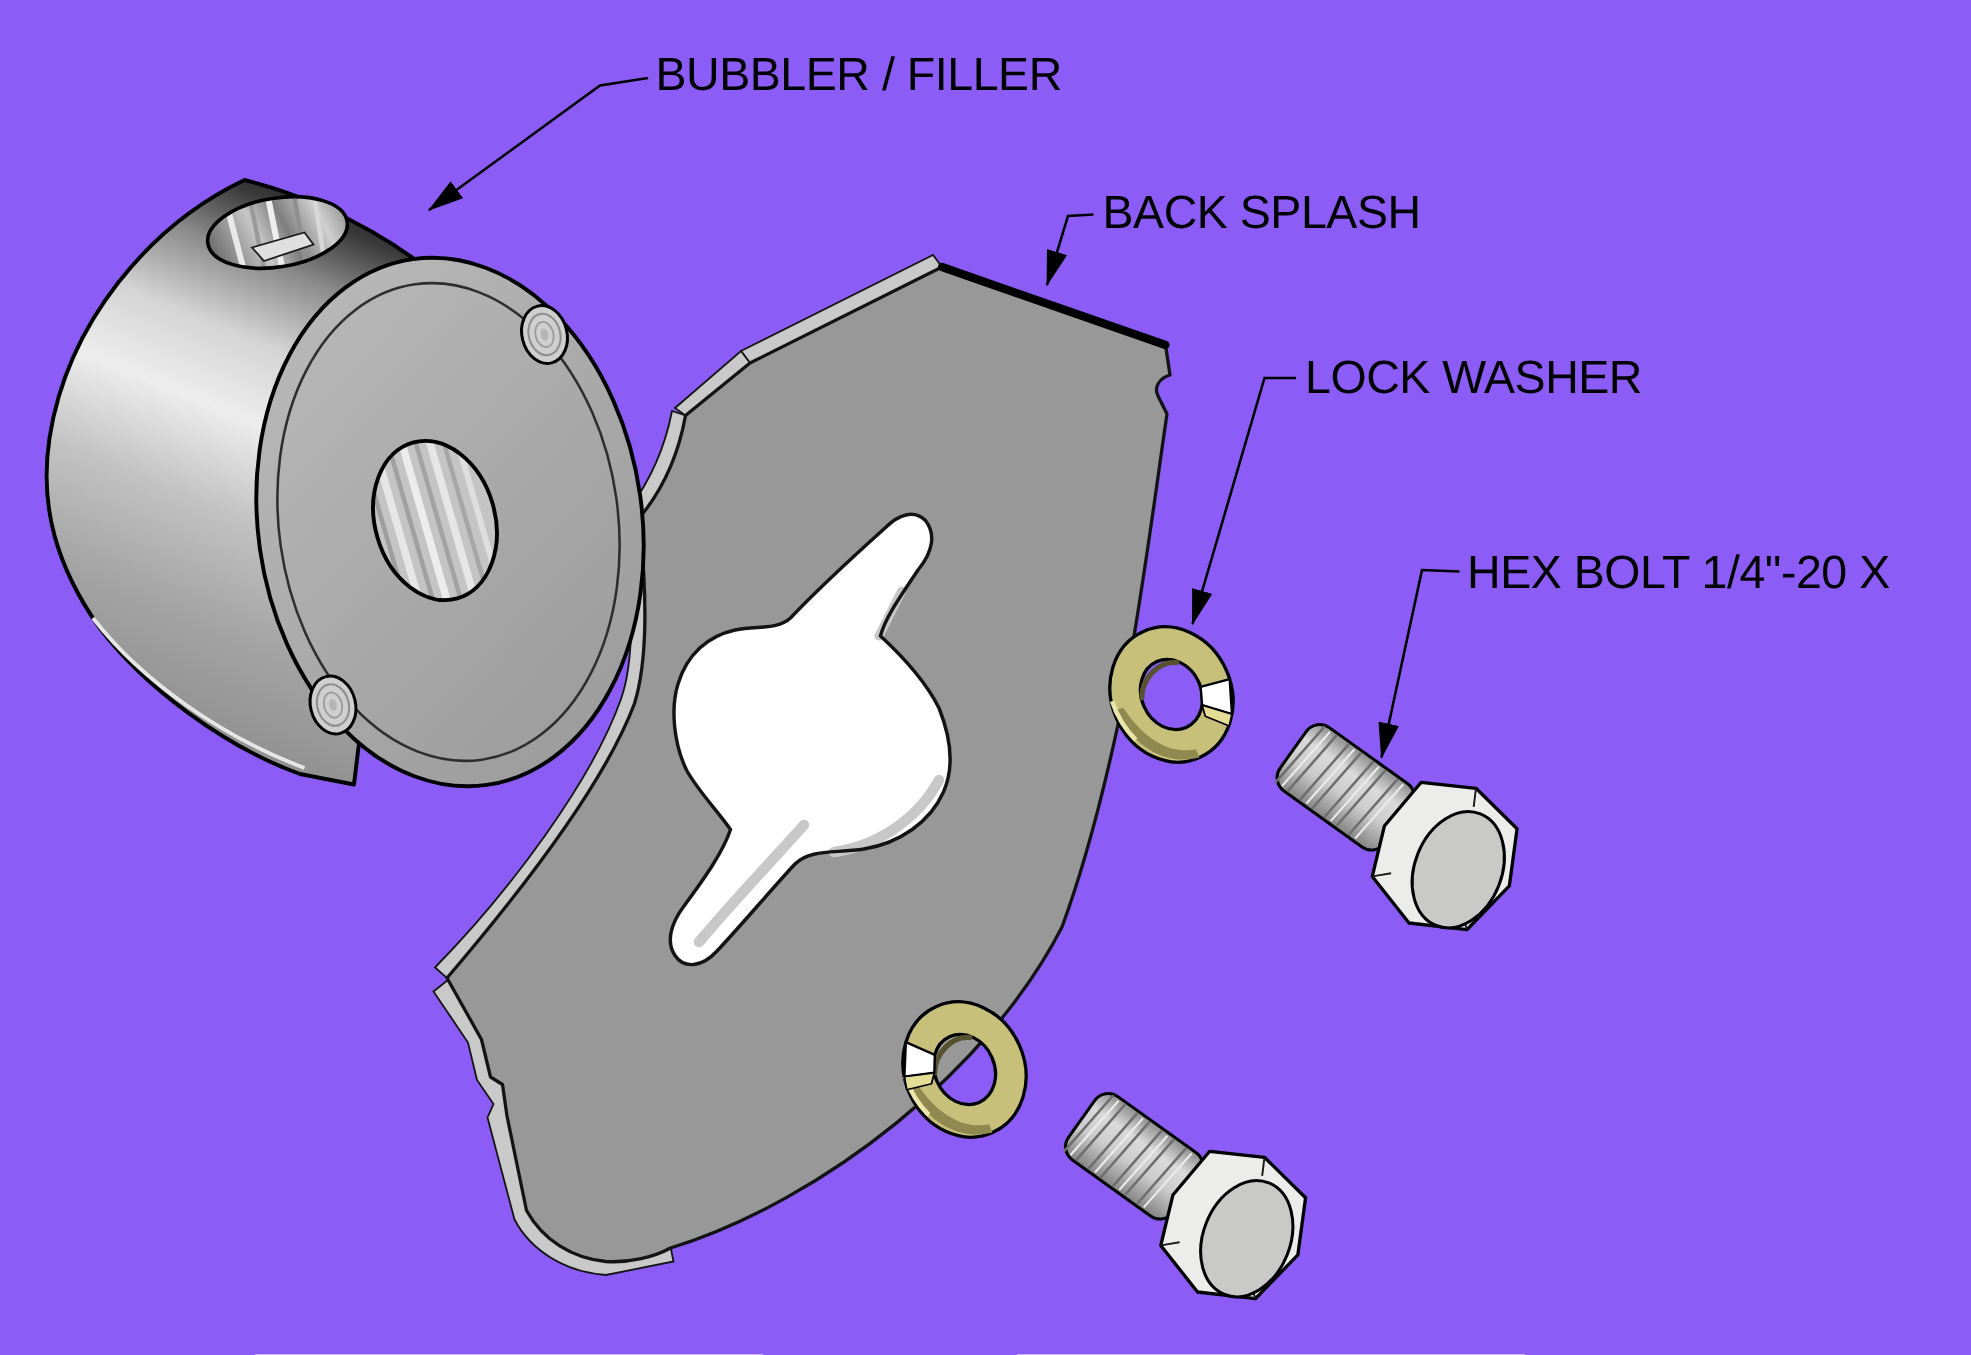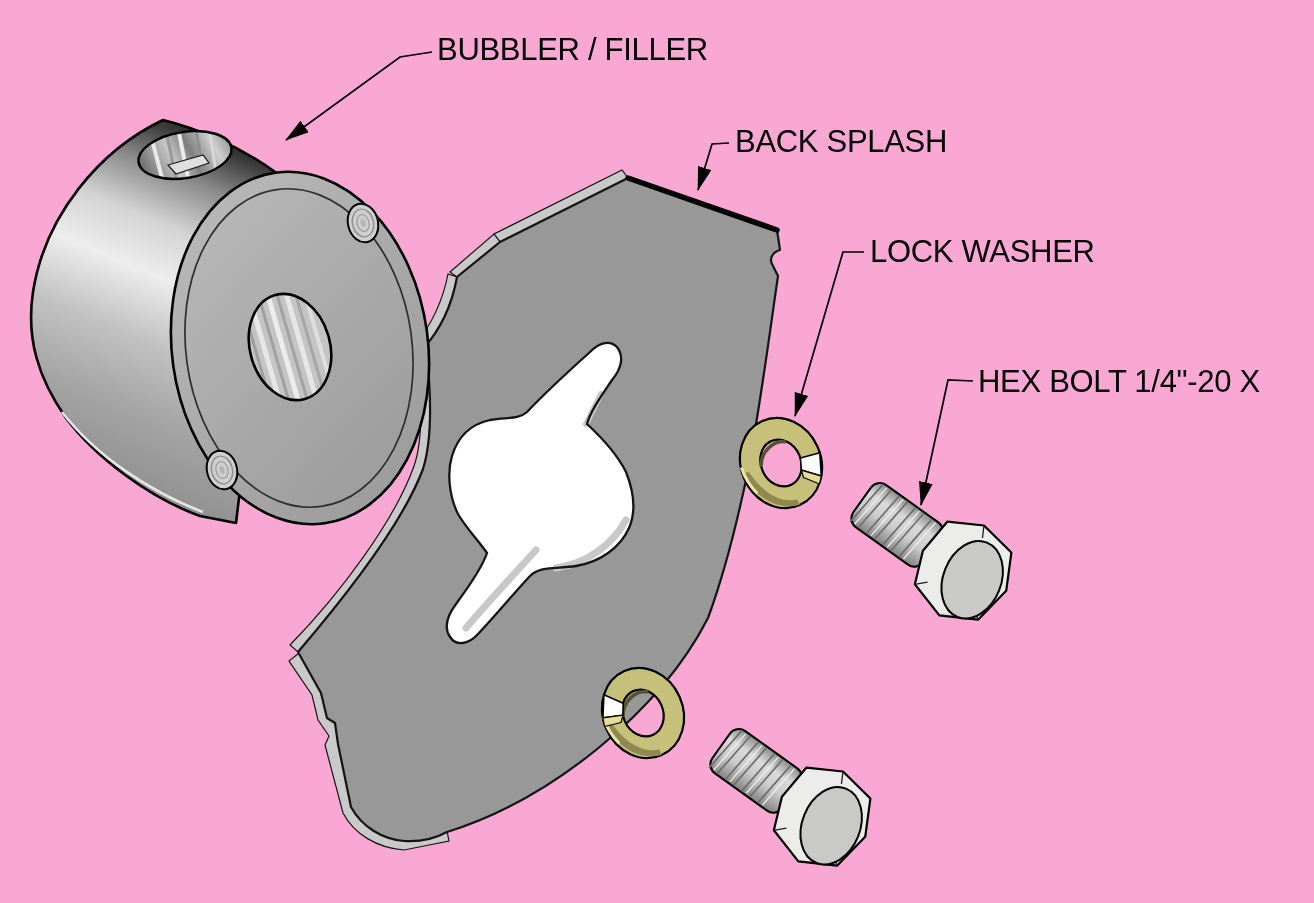--- a/index.html
+++ b/index.html
@@ -1,17 +1,17 @@
 <!DOCTYPE html>
 <html><head>
 <meta charset="utf-8">
 <style>
   html,body{margin:0;padding:0;background:#ffffff;}
   .frame{
-    width:1314px;height:903px;background:#f9a8d4;position:relative;overflow:hidden;
+    width:1314px;height:903px;background:#8b5cf6;position:relative;overflow:hidden;
     font-family:"Liberation Sans", sans-serif;
   }
   svg{display:block;}
   .callout-text{
     font-family:"Liberation Sans", sans-serif;
     font-size:31px;
     letter-spacing:-0.3px;
     fill:#000000;
   }
   .leader{stroke:#000;stroke-width:1.7;fill:none;}

